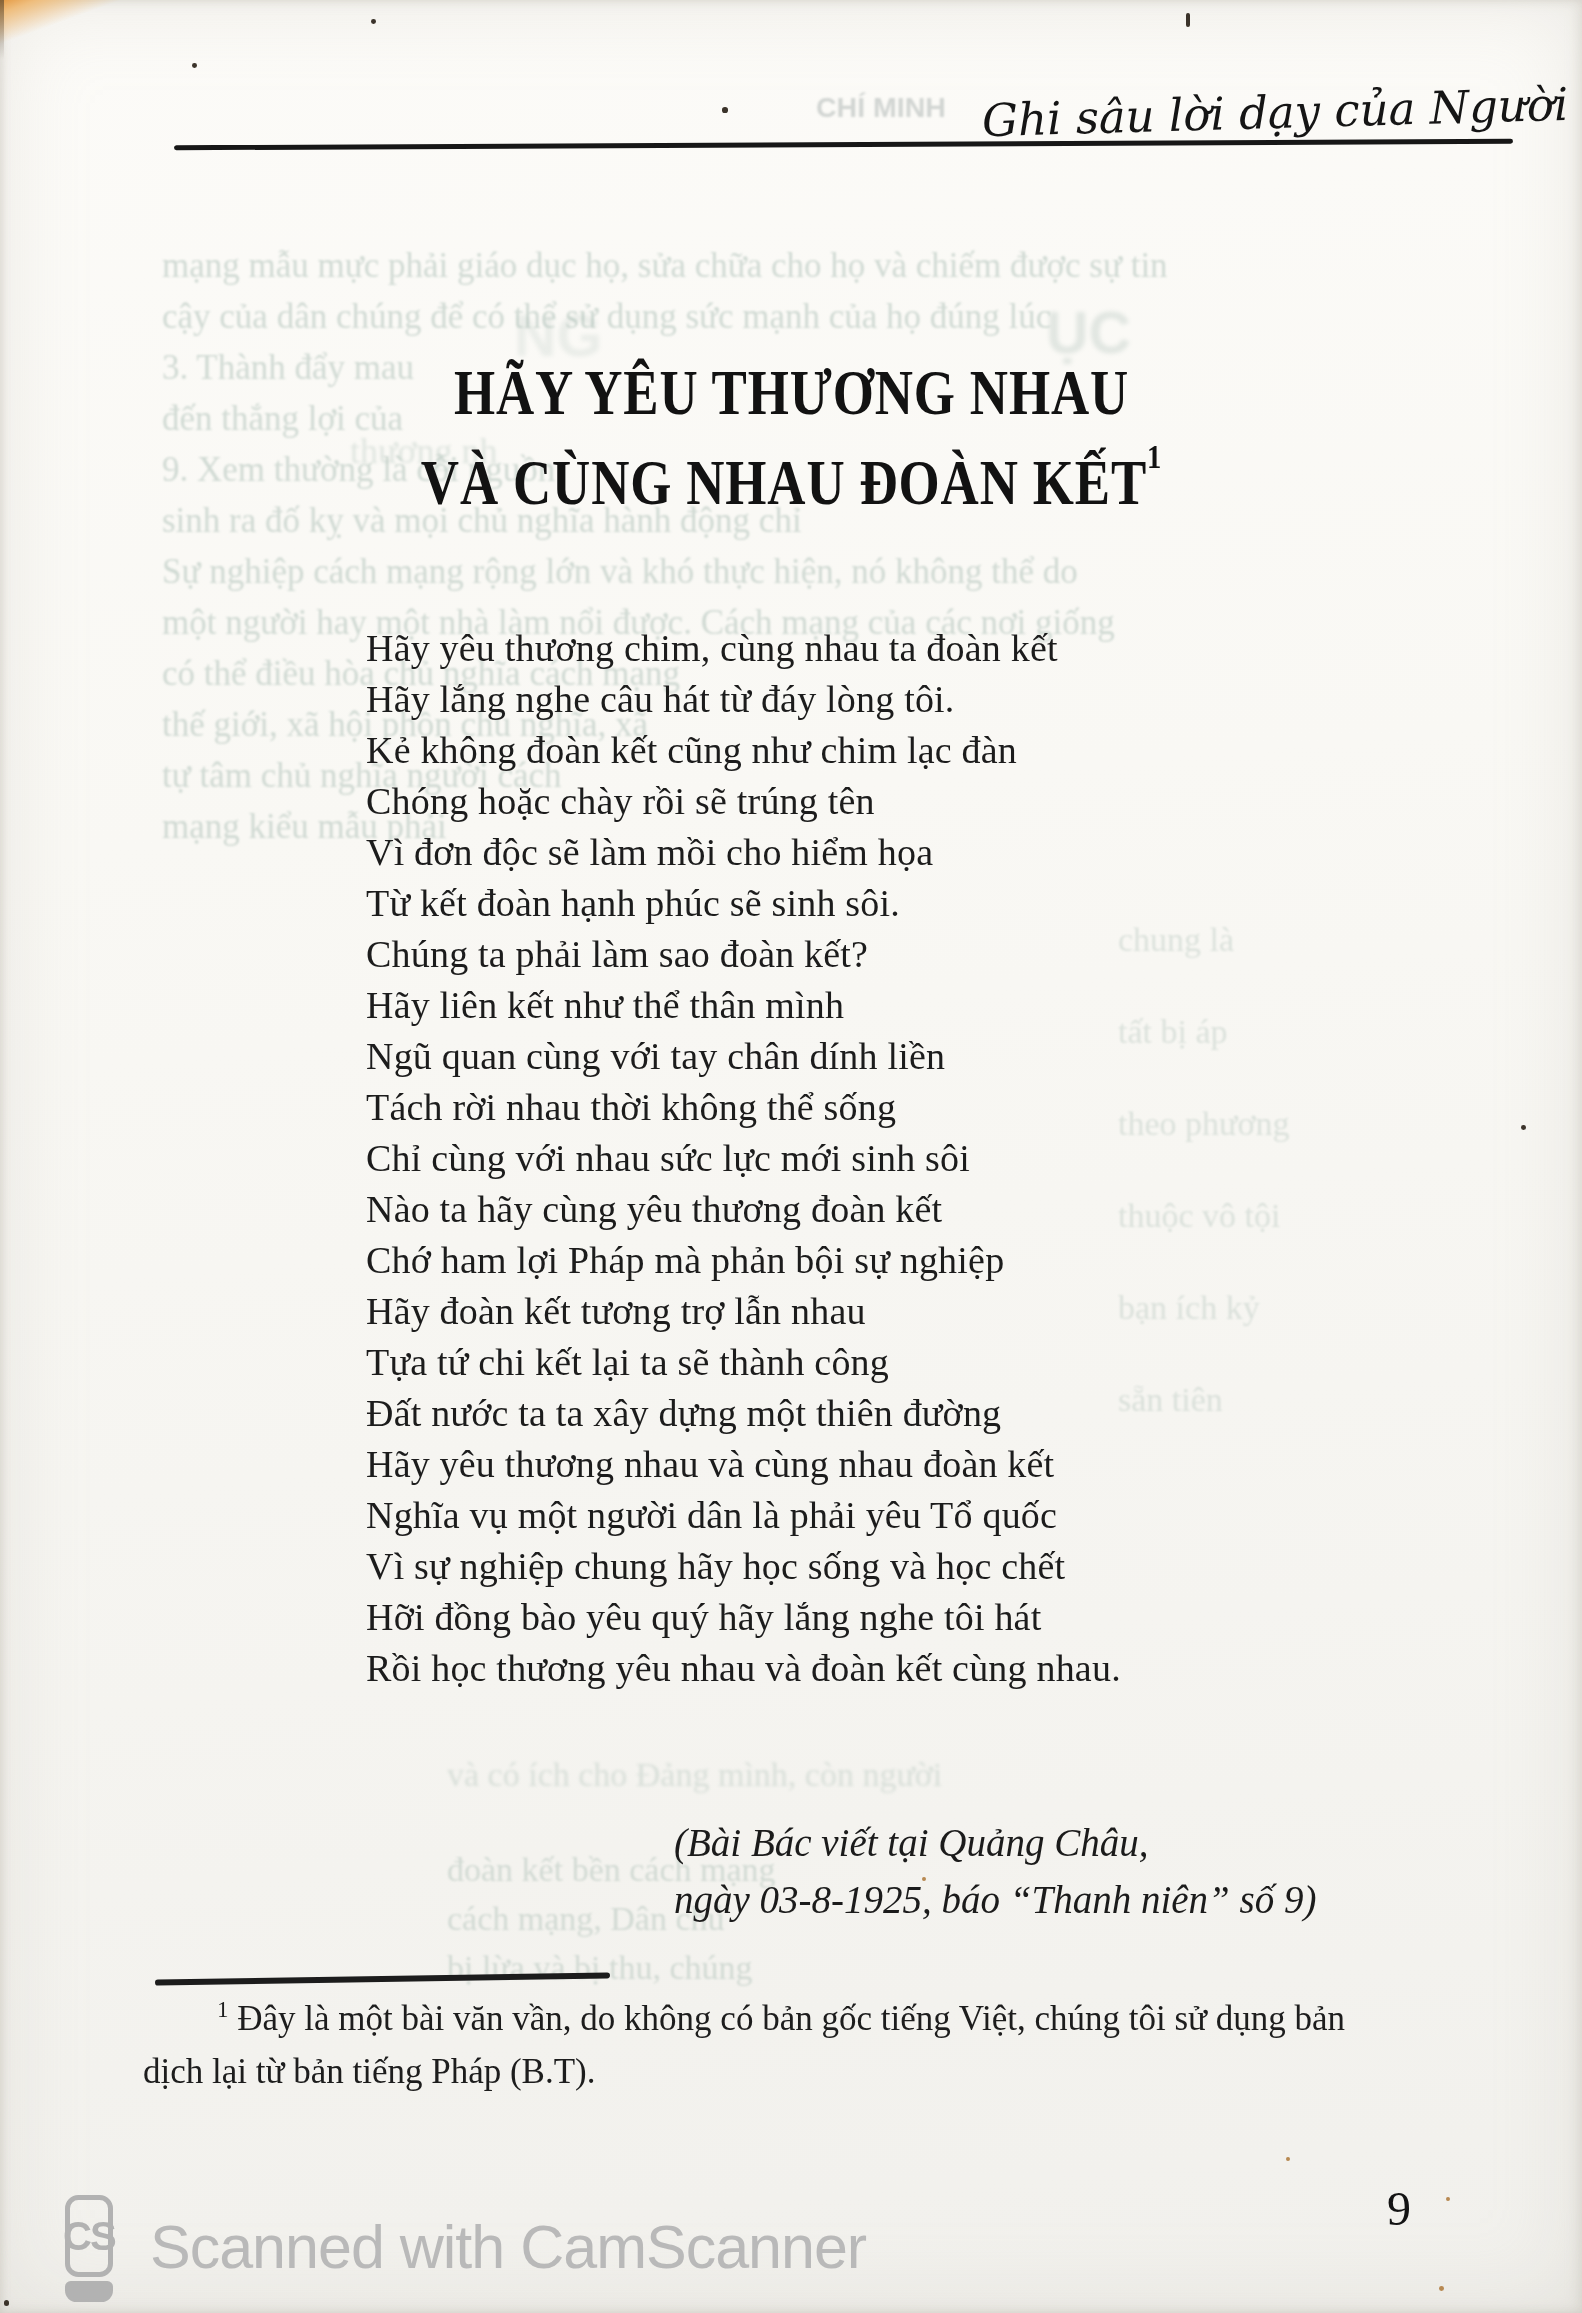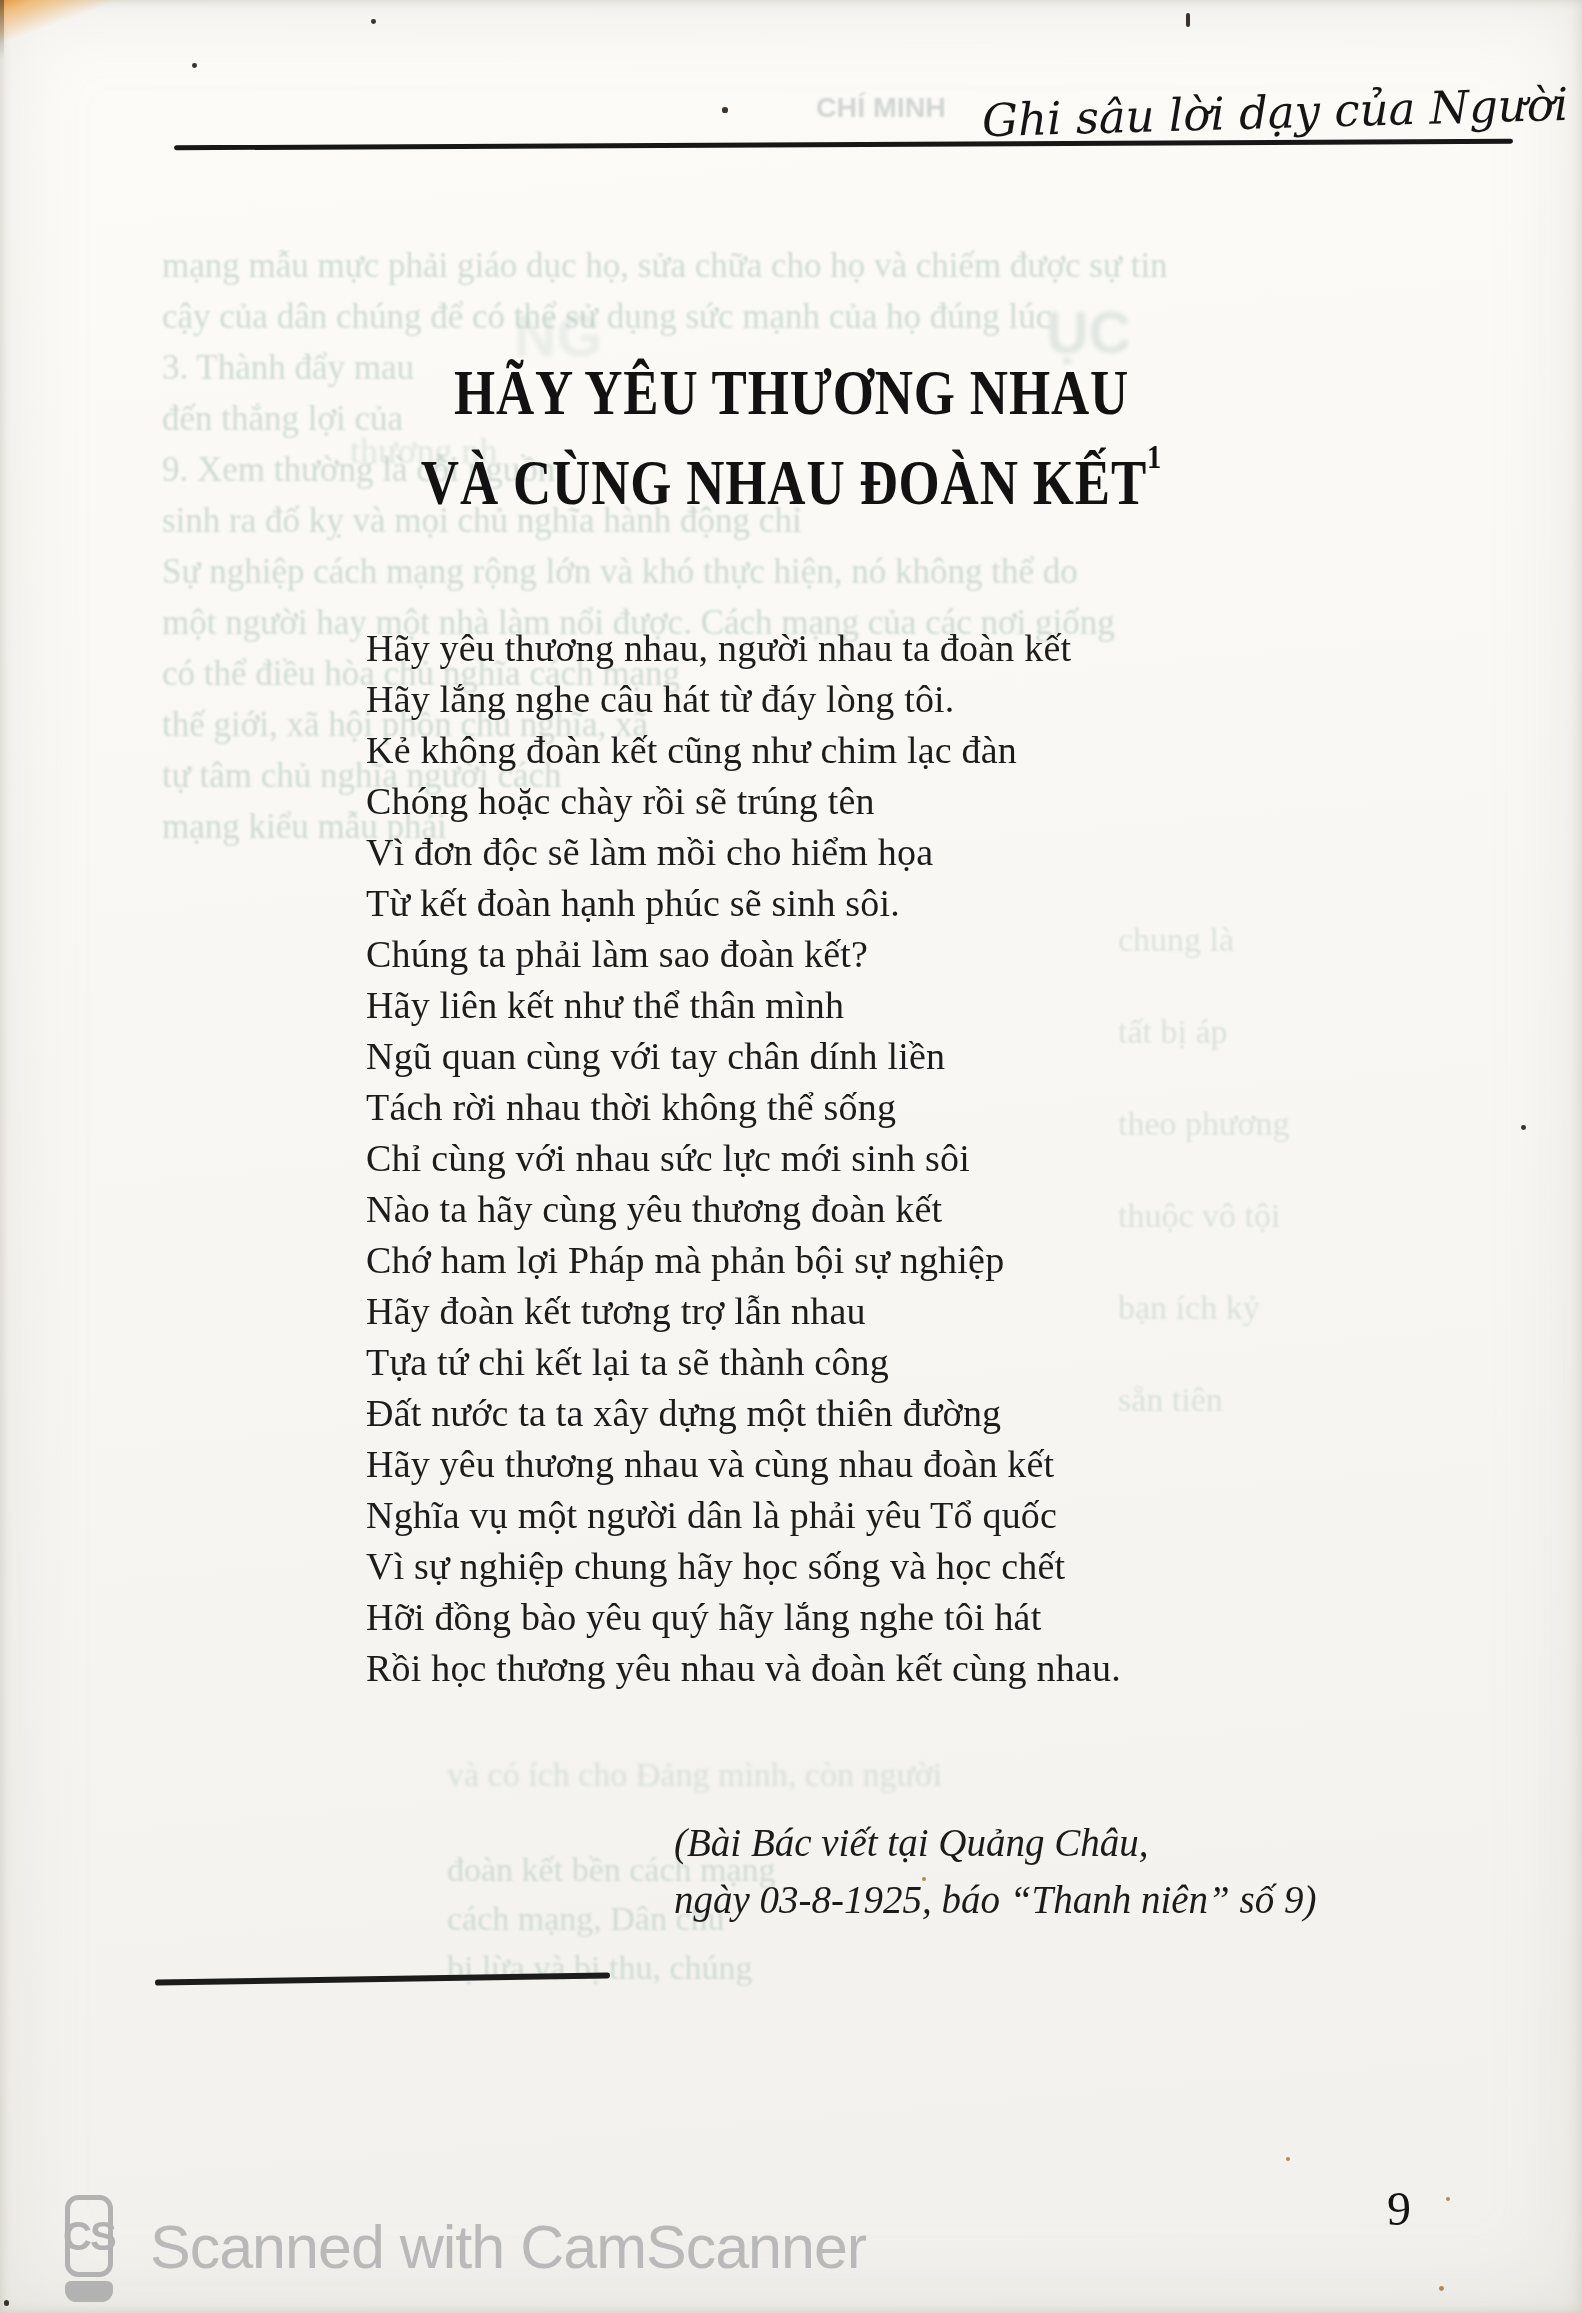--- a/index.html
+++ b/index.html
@@ -148,21 +148,21 @@
 
     <div class="running-header">Ghi sâu lời dạy của Người</div>
     <div class="header-rule"></div>
 
     <div class="title-block">
       <div class="title-line">HÃY YÊU THƯƠNG NHAU</div>
       <div class="title-line"><span>VÀ CÙNG NHAU ĐOÀN KẾT</span><sup>1</sup></div>
     </div>
 
     <div class="poem">
-        <div class="poem-line">Hãy yêu thương nhau, người nhau ta đoàn kết</div>
+        <div class="poem-line">Hãy yêu thương chim, cùng nhau ta đoàn kết</div>
         <div class="poem-line">Hãy lắng nghe câu hát từ đáy lòng tôi.</div>
         <div class="poem-line">Kẻ không đoàn kết cũng như chim lạc đàn</div>
         <div class="poem-line">Chóng hoặc chày rồi sẽ trúng tên</div>
         <div class="poem-line">Vì đơn độc sẽ làm mồi cho hiểm họa</div>
         <div class="poem-line">Từ kết đoàn hạnh phúc sẽ sinh sôi.</div>
         <div class="poem-line">Chúng ta phải làm sao đoàn kết?</div>
         <div class="poem-line">Hãy liên kết như thể thân mình</div>
         <div class="poem-line">Ngũ quan cùng với tay chân dính liền</div>
         <div class="poem-line">Tách rời nhau thời không thể sống</div>
         <div class="poem-line">Chỉ cùng với nhau sức lực mới sinh sôi</div>
@@ -178,20 +178,24 @@
         <div class="poem-line">Rồi học thương yêu nhau và đoàn kết cùng nhau.</div>
       </div>
 
     <div class="attribution">
       <div>(Bài Bác viết tại Quảng Châu,</div>
       <div>ngày 03-8-1925, báo “Thanh niên” số 9)</div>
     </div>
 
     <div class="footnote-rule"></div>
 
+    <div class="footnote">
+      <div class="fn-line1"><sup>1</sup><span> Đây là một bài văn vần, do không có bản gốc tiếng Việt, chúng tôi sử dụng bản</span></div>
+      <div class="fn-line2">dịch lại từ bản tiếng Pháp (B.T).</div>
+    </div>
 
     <div class="page-number">9</div>
   </div>
 
   <div class="artifacts">
     <div class="corner-curl"></div>
     <div class="edge-streak"></div>
     <div class="speck sp1"></div>
     <div class="speck sp2"></div>
     <div class="speck sp3"></div>

